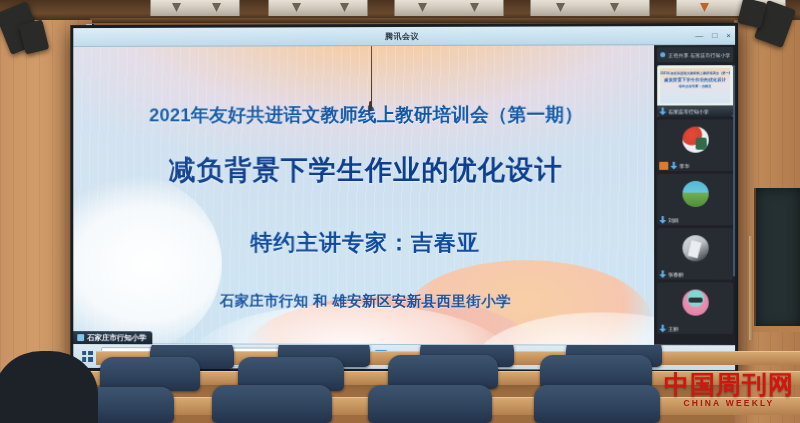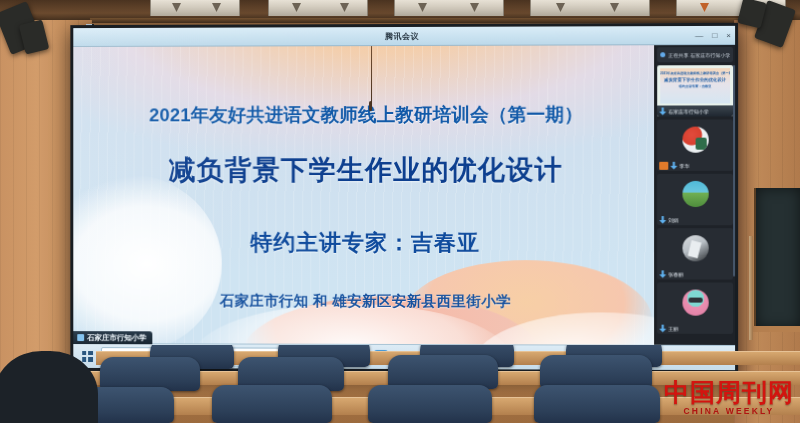--- a/index.html
+++ b/index.html
@@ -292,21 +292,21 @@
   .tb-mtg   { background: #2e7fd4; border-radius: 3px; }
   .tb-app2  { background: #4b9ad6; border-radius: 3px; }
   .tray {
     margin-left: auto; display: flex; align-items: center; gap: 6px;
     padding-right: 8px; font-size: 7px; color: #2f4354;
   }
   .tray-txt { filter: blur(0.4px); white-space: nowrap; }
 
   
   .watermark {
-    position: absolute; right: 6px; bottom: 8px; text-align: center;
+    position: absolute; right: 6px; bottom: 16px; text-align: center;
     line-height: 1;
   }
   .wm-cn {
     font-size: 25px; font-weight: bold; color: #d3140f;
     letter-spacing: 1px;
     text-shadow: 0 1px 2px rgba(0,0,0,0.35);
   }
   .wm-en {
     font-size: 8.5px; font-weight: bold; color: #b01512;
     letter-spacing: 2.2px; margin-top: 2px;

